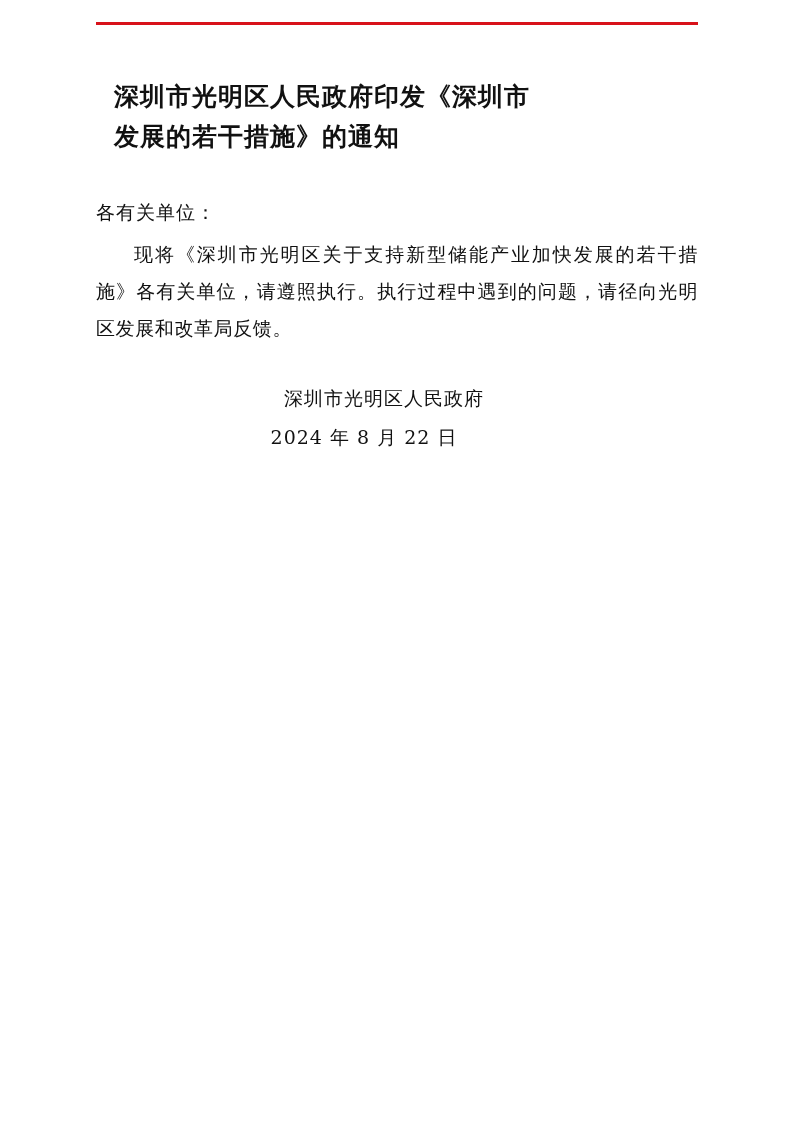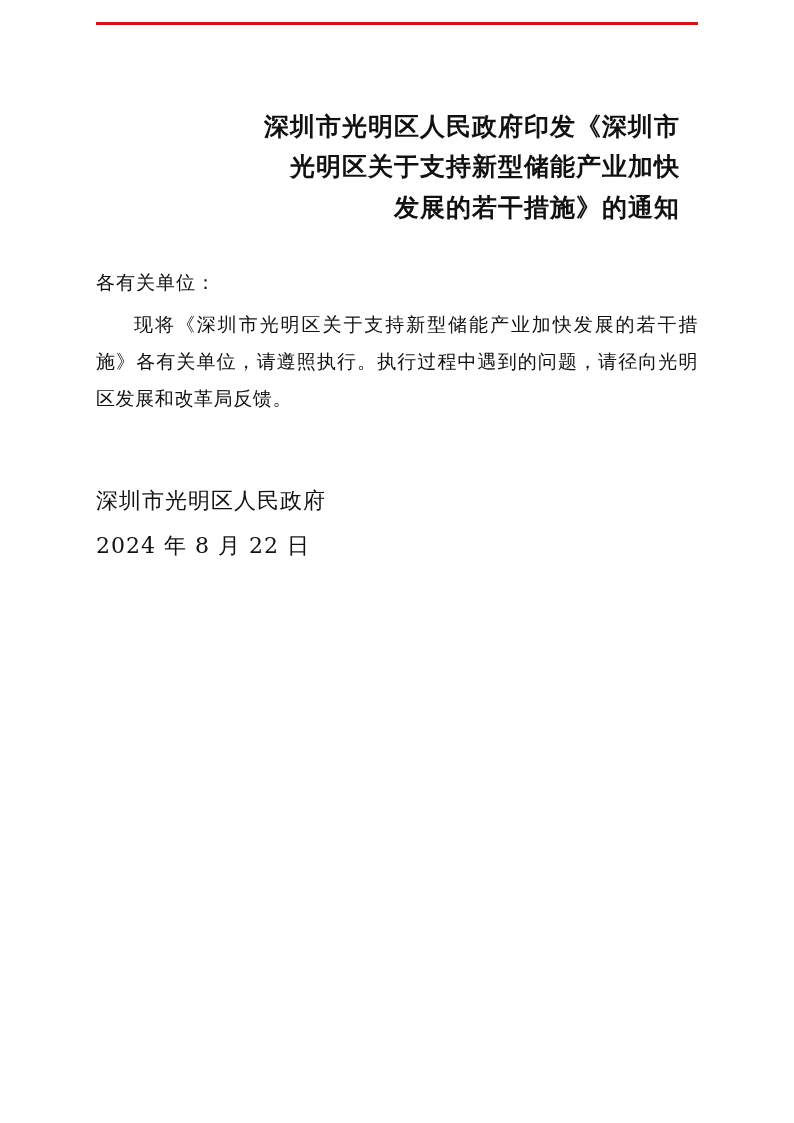--- a/index.html
+++ b/index.html
@@ -40,67 +40,66 @@
     color: #1a1a1a;
     margin-top: 78px;
   }
   .red-rule {
     margin-top: 22px;
     height: 2.5px;
     background: #d8121a;
     width: 100%;
   }
   .doc-title {
-    text-align: right;
+    text-align: left;
     font-weight: bold;
     font-size: 25px;
     line-height: 1.62;
     letter-spacing: 1px;
-    margin-top: 82px;
+    margin-top: 52px;
     padding: 0 18px;
   }
   .salutation {
     font-size: 19px;
     letter-spacing: 1px;
     margin-top: 36px;
     line-height: 1.9;
   }
   .body-para {
     font-size: 19px;
     letter-spacing: 0.6px;
     line-height: 1.95;
     text-align: justify;
     text-justify: inter-ideograph;
     text-indent: 2em;
     margin-top: 6px;
   }
   .signature {
-    margin-top: 61px;
-    text-align: left;
-    font-size: 22px;
+    margin-top: 32px;
+    text-align: center;
+    font-size: 19px;
     letter-spacing: 1px;
     line-height: 2.05;
     padding-right: 26px;
   }
   .sign-date {
     padding-right: 40px;
   }
 </style>
 </head>
 <body>
 
 <div class="page">
 
 
 
   <div class="red-rule"></div>
 
   <div class="doc-title">
     <div>深圳市光明区人民政府印发《深圳市</div>
-    <div>光明区关于支持新型储能产业加快</div>
     <div>发展的若干措施》的通知</div>
   </div>
 
   <div class="salutation">各有关单位：</div>
 
   <div class="body-para">现将《深圳市光明区关于支持新型储能产业加快发展的若干措施》各有关单位，请遵照执行。执行过程中遇到的问题，请径向光明区发展和改革局反馈。</div>
 
   <div class="signature">
     <div>深圳市光明区人民政府</div>
     <div class="sign-date">2024 年 8 月 22 日</div>

